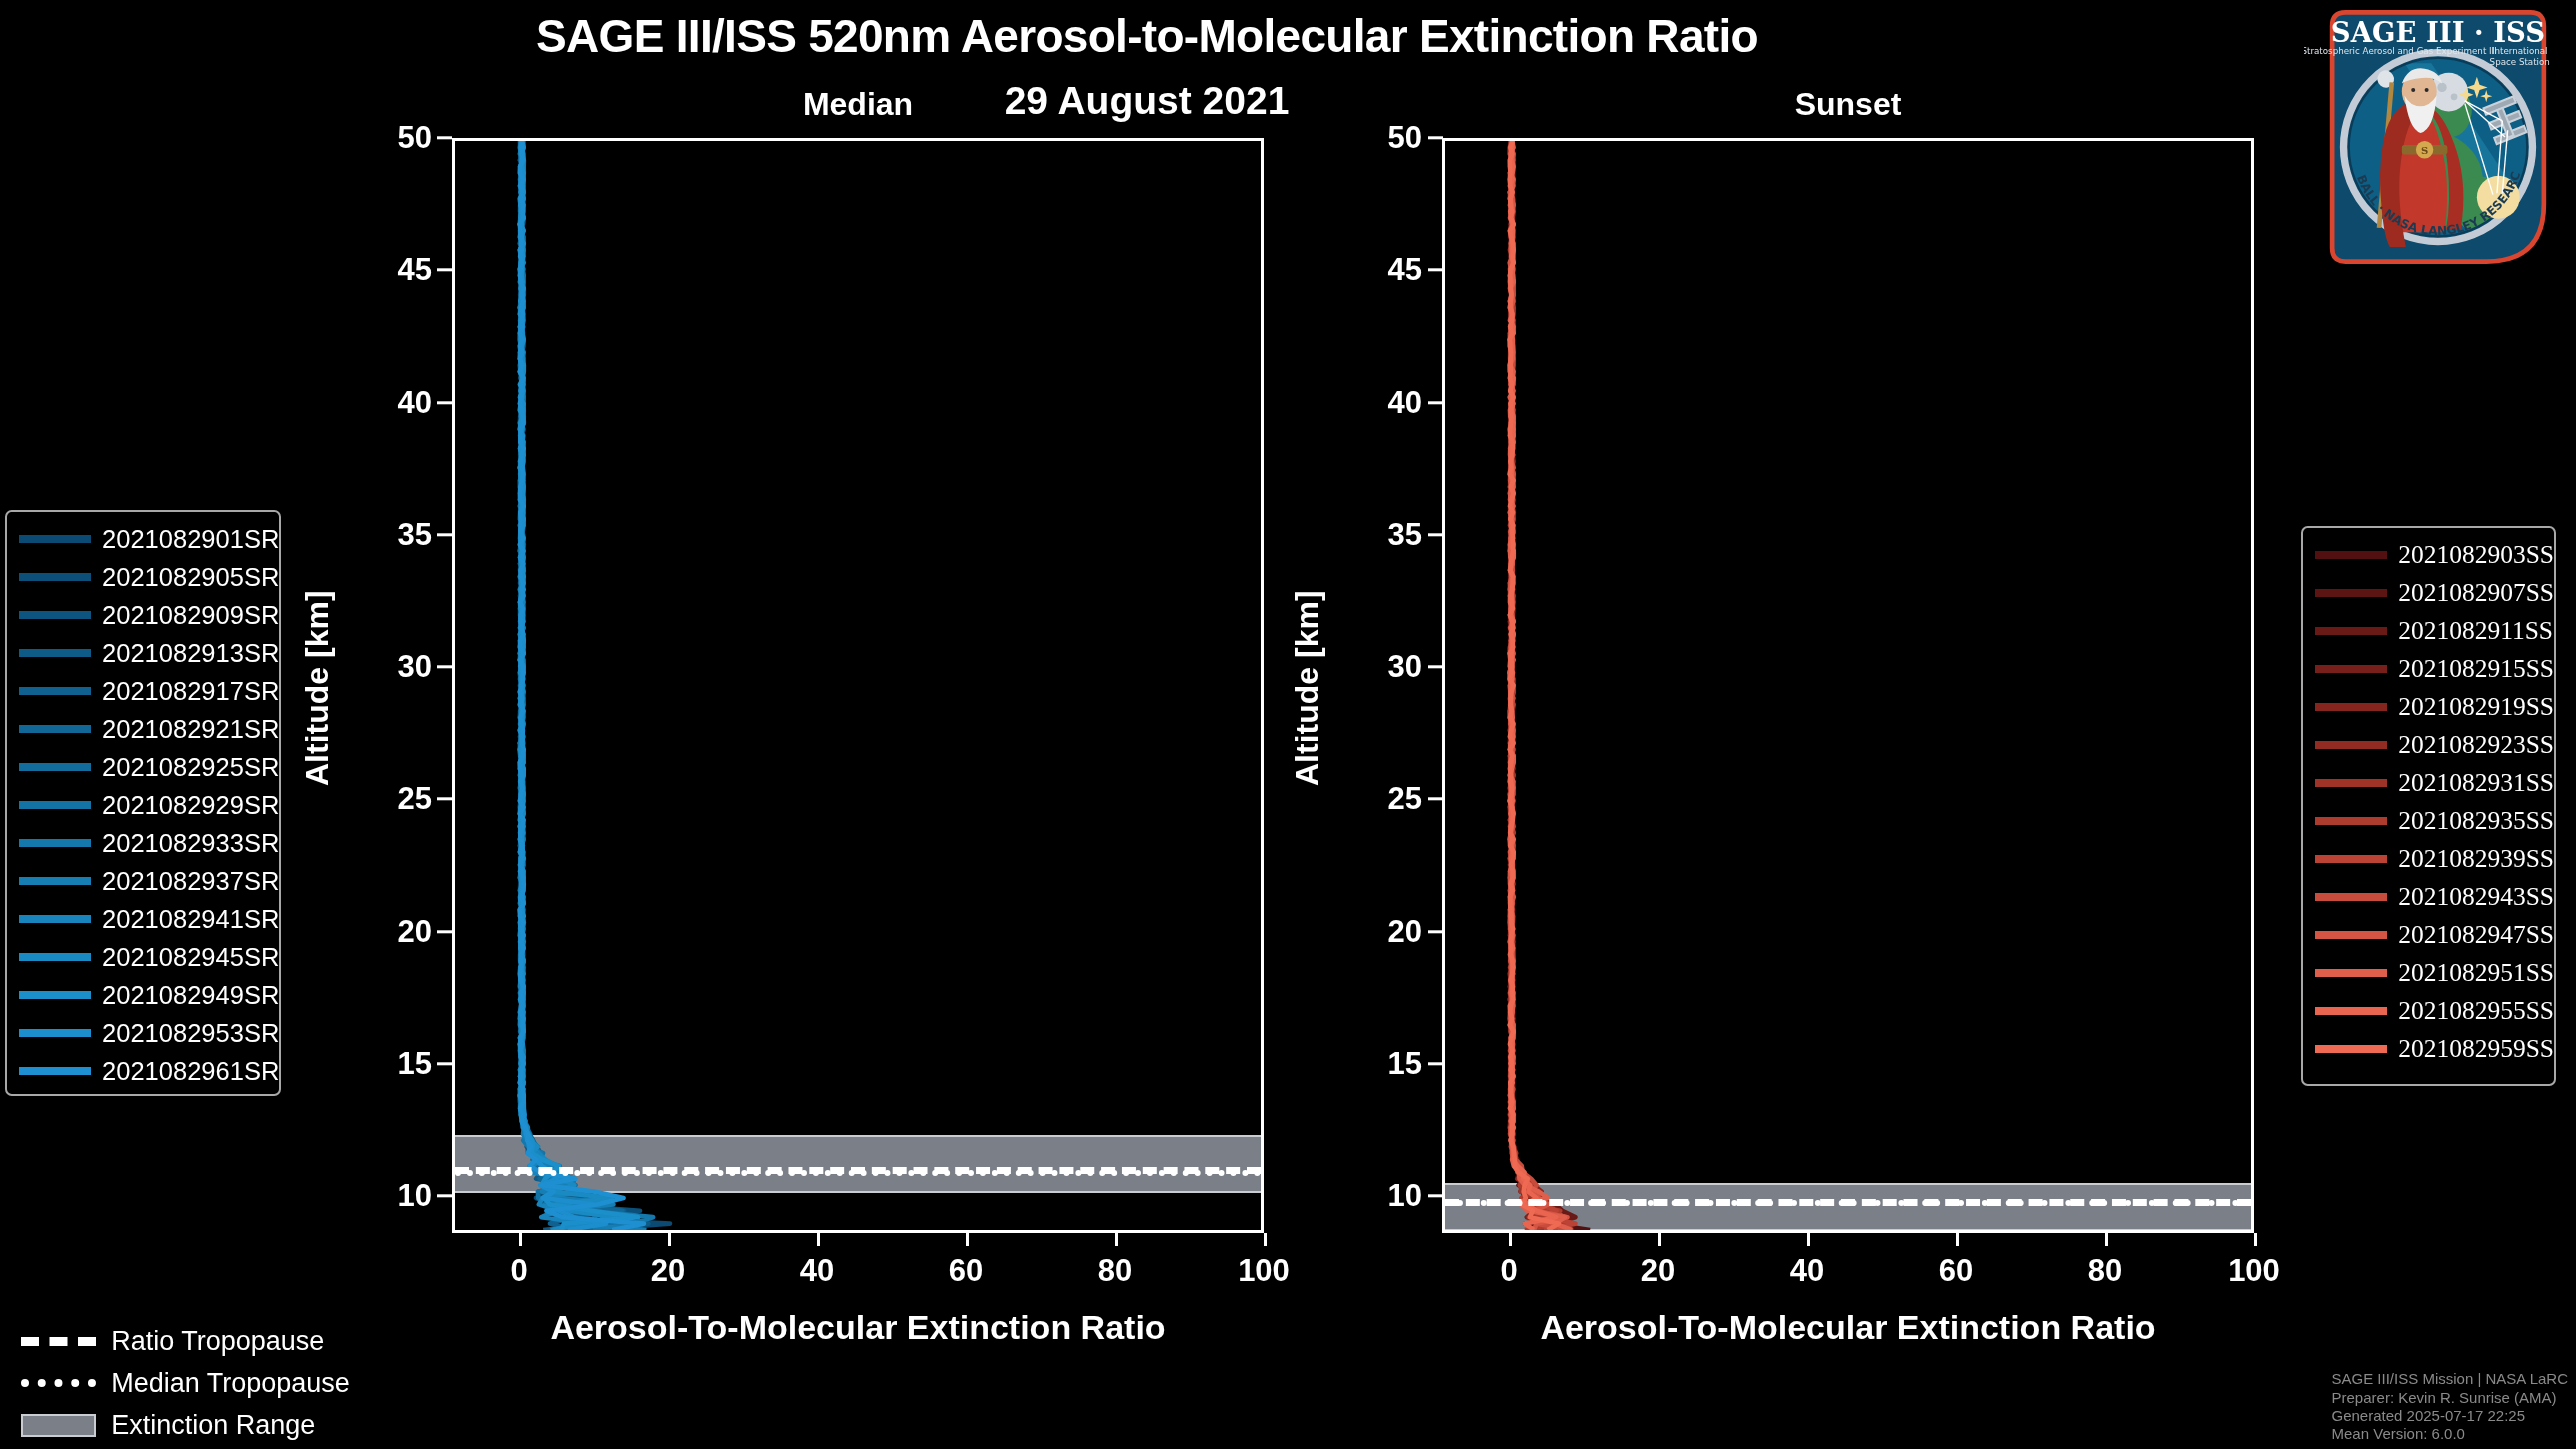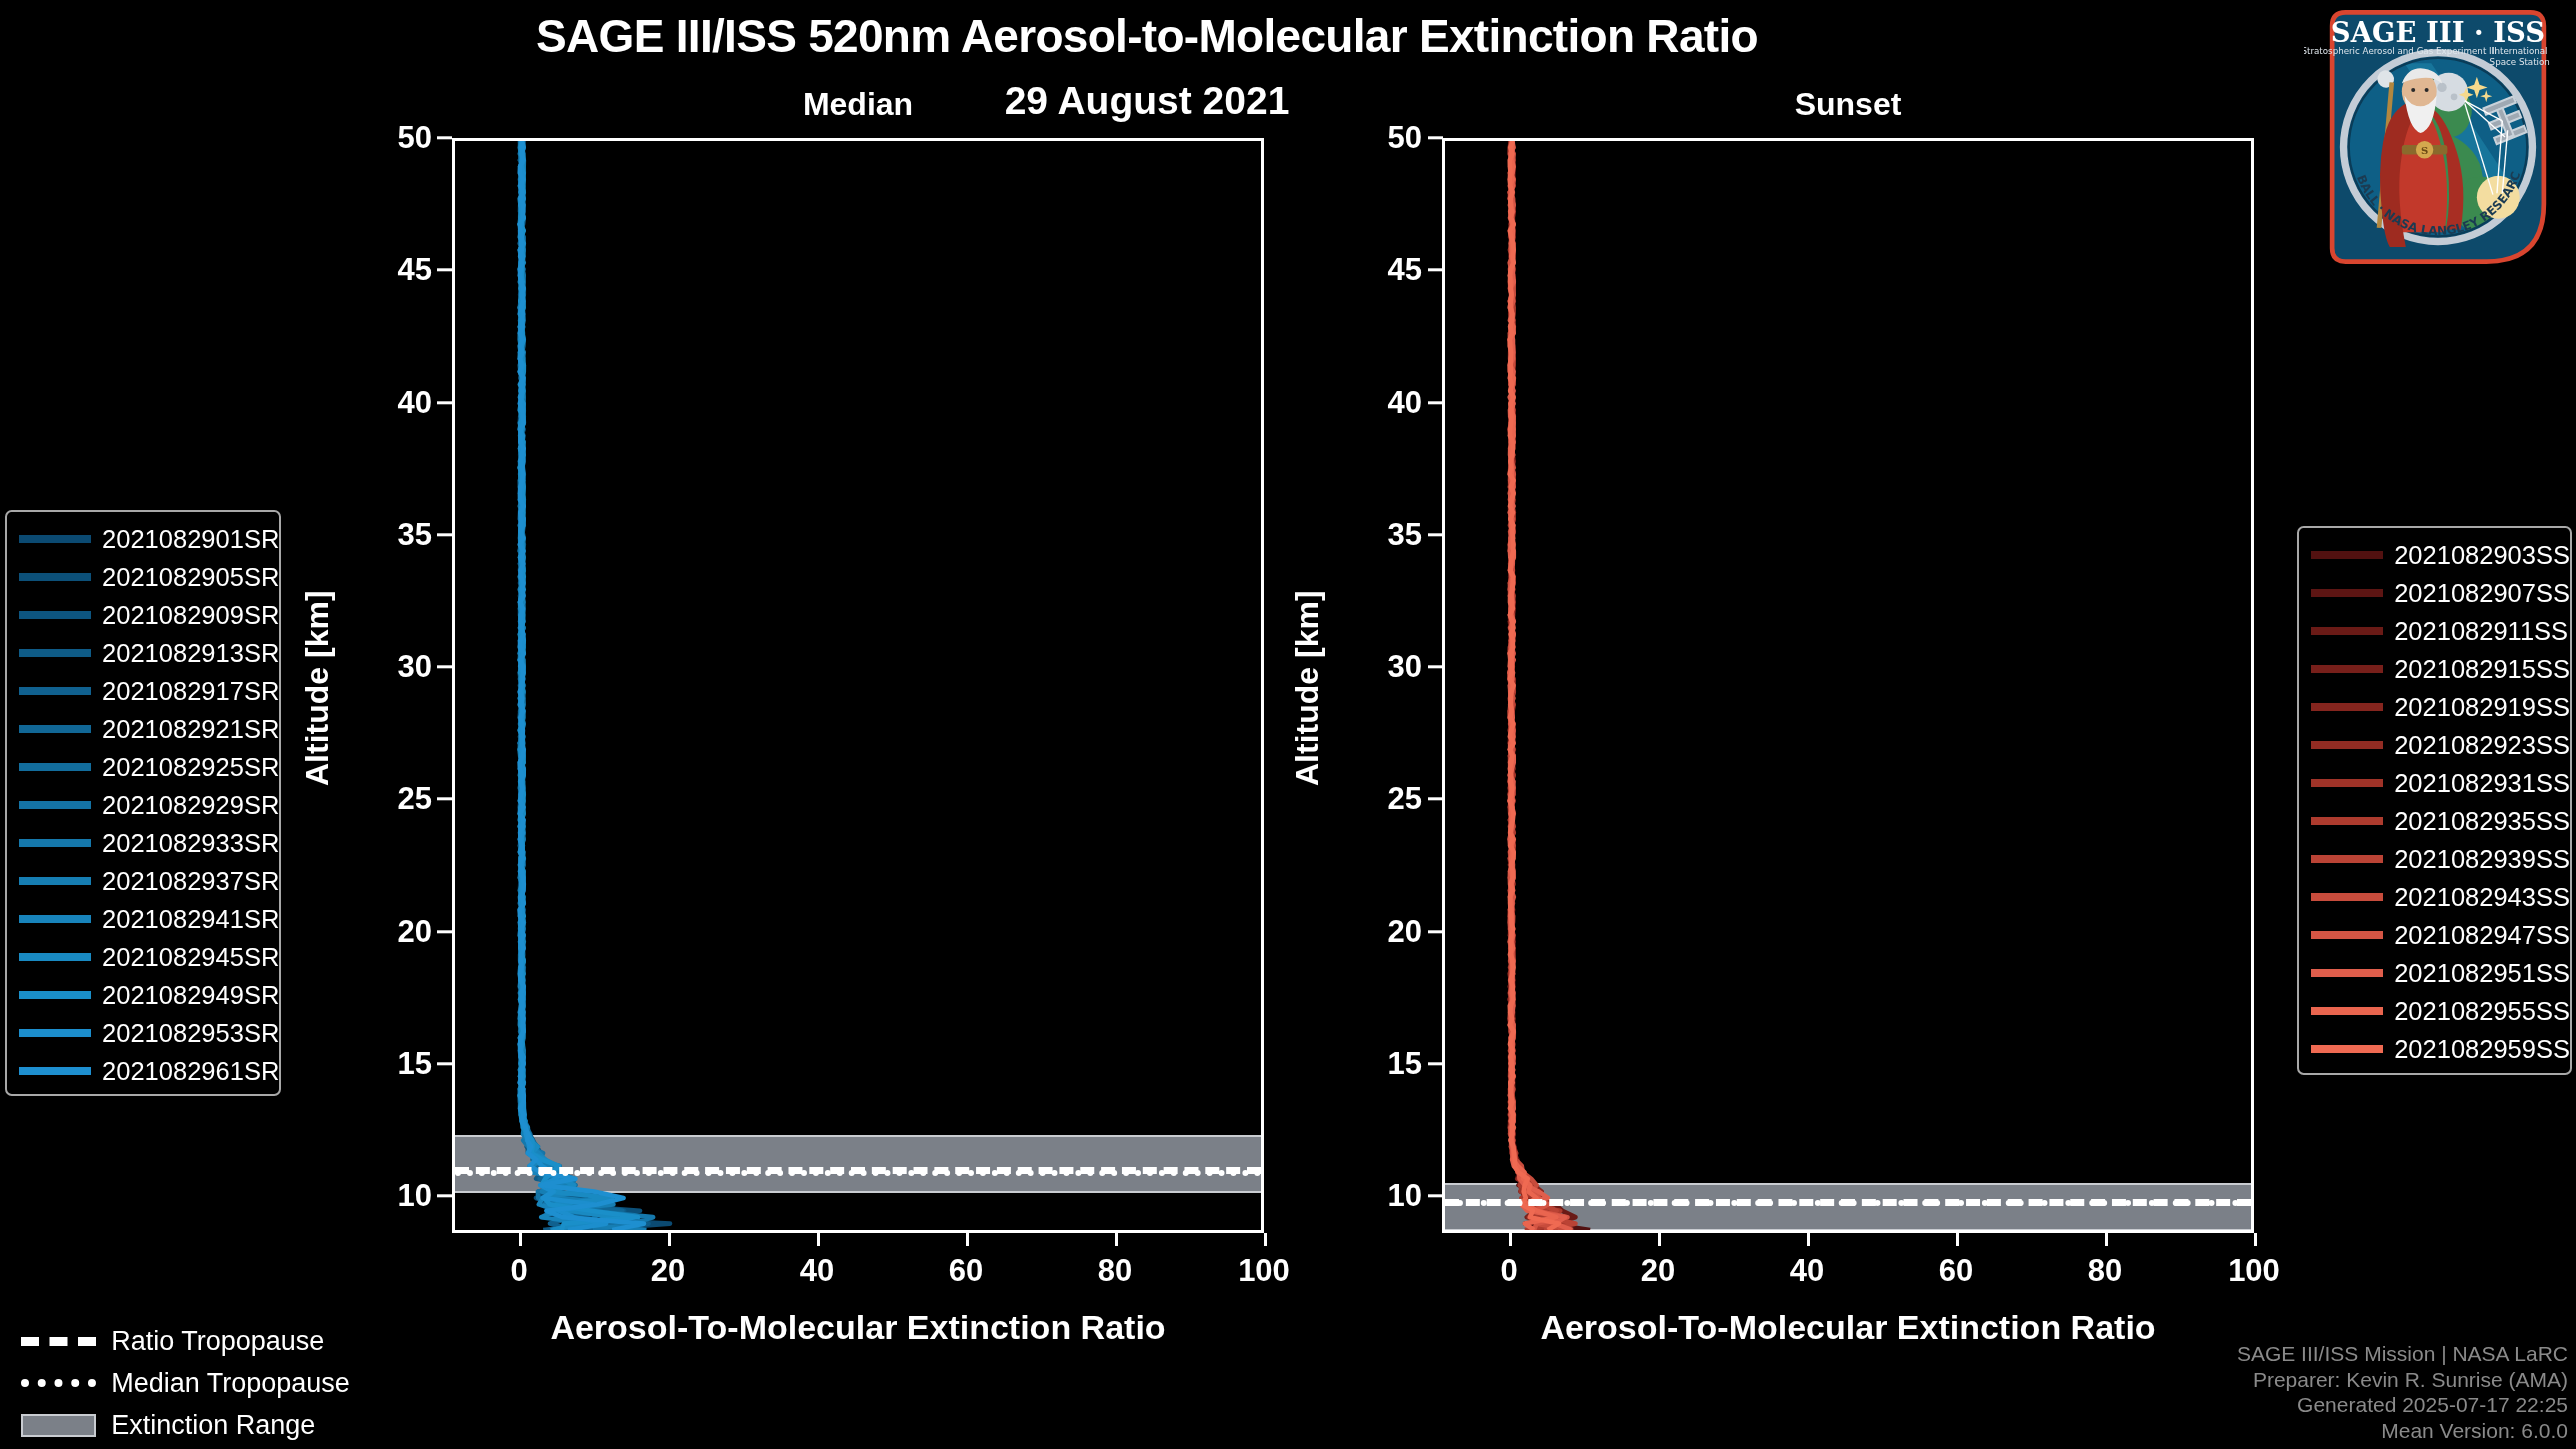--- a/index.html
+++ b/index.html
@@ -39,33 +39,33 @@
   .ylabel{position:absolute;font-size:32px;font-weight:bold;white-space:nowrap;
       transform-origin:0 0;transform:rotate(-90deg);}
   .xlabel{position:absolute;text-align:center;font-size:34px;font-weight:bold;white-space:nowrap;}
   
   .legend-box{position:absolute;border:2px solid #a8a8a8;border-radius:6.7px;
       background:#000;box-sizing:border-box;}
   .legend-row{display:flex;align-items:center;height:38px;}
   .legend-swatch{width:72px;height:7.4px;margin:0 10.7px 0 12px;flex:none;}
   .legend-text{font-size:25.5px;white-space:nowrap;}
   #legend-sunrise{left:5.4px;top:510px;padding:8px 0 4px 0;}
-  #legend-sunset{right:4px;top:526px;padding:8px 0 5px 0;}
+  #legend-sunset{right:20px;top:526px;padding:8px 0 16px 0;font-family:Liberation Serif, serif;}
   #legend-sunset .legend-row{justify-content:flex-start;}
   
   #legend-tropo{position:absolute;left:9.4px;top:1320px;}
   #legend-tropo .legend-row{height:42px;}
   .sw-dash{width:75px;height:0;border-top:9.4px dashed #fff;margin:0 14.8px 0 12px;flex:none;}
   .sw-dot{width:75px;height:0;border-top:8px dotted #fff;margin:0 14.8px 0 12px;flex:none;}
   .sw-band{width:75px;height:23px;background:#7b8088;border:2px solid #c9ccd1;
       box-sizing:border-box;margin:0 14.8px 0 12px;flex:none;}
   #legend-tropo .legend-text{font-size:27px;}
   
-  #credits{position:absolute;right:8px;bottom:5.4px;text-align:right;
-      font-size:21px;line-height:1.22;color:#8a8a8a;}
+  #credits{position:absolute;right:8px;bottom:5.4px;text-align:left;
+      font-size:15px;line-height:1.22;color:#8a8a8a;}
   
   #logo{position:absolute;right:4px;top:2.7px;width:268px;height:268px;}
 </style>
 </head>
 <body>
 
 <div class="abs" id="main-title">SAGE III/ISS 520nm Aerosol-to-Molecular Extinction Ratio</div>
 <div class="abs" id="date-title">29 August 2021</div>
 <div class="abs" id="sunrise-title">Median</div>
 <div class="abs" id="sunset-title">Sunset</div>

